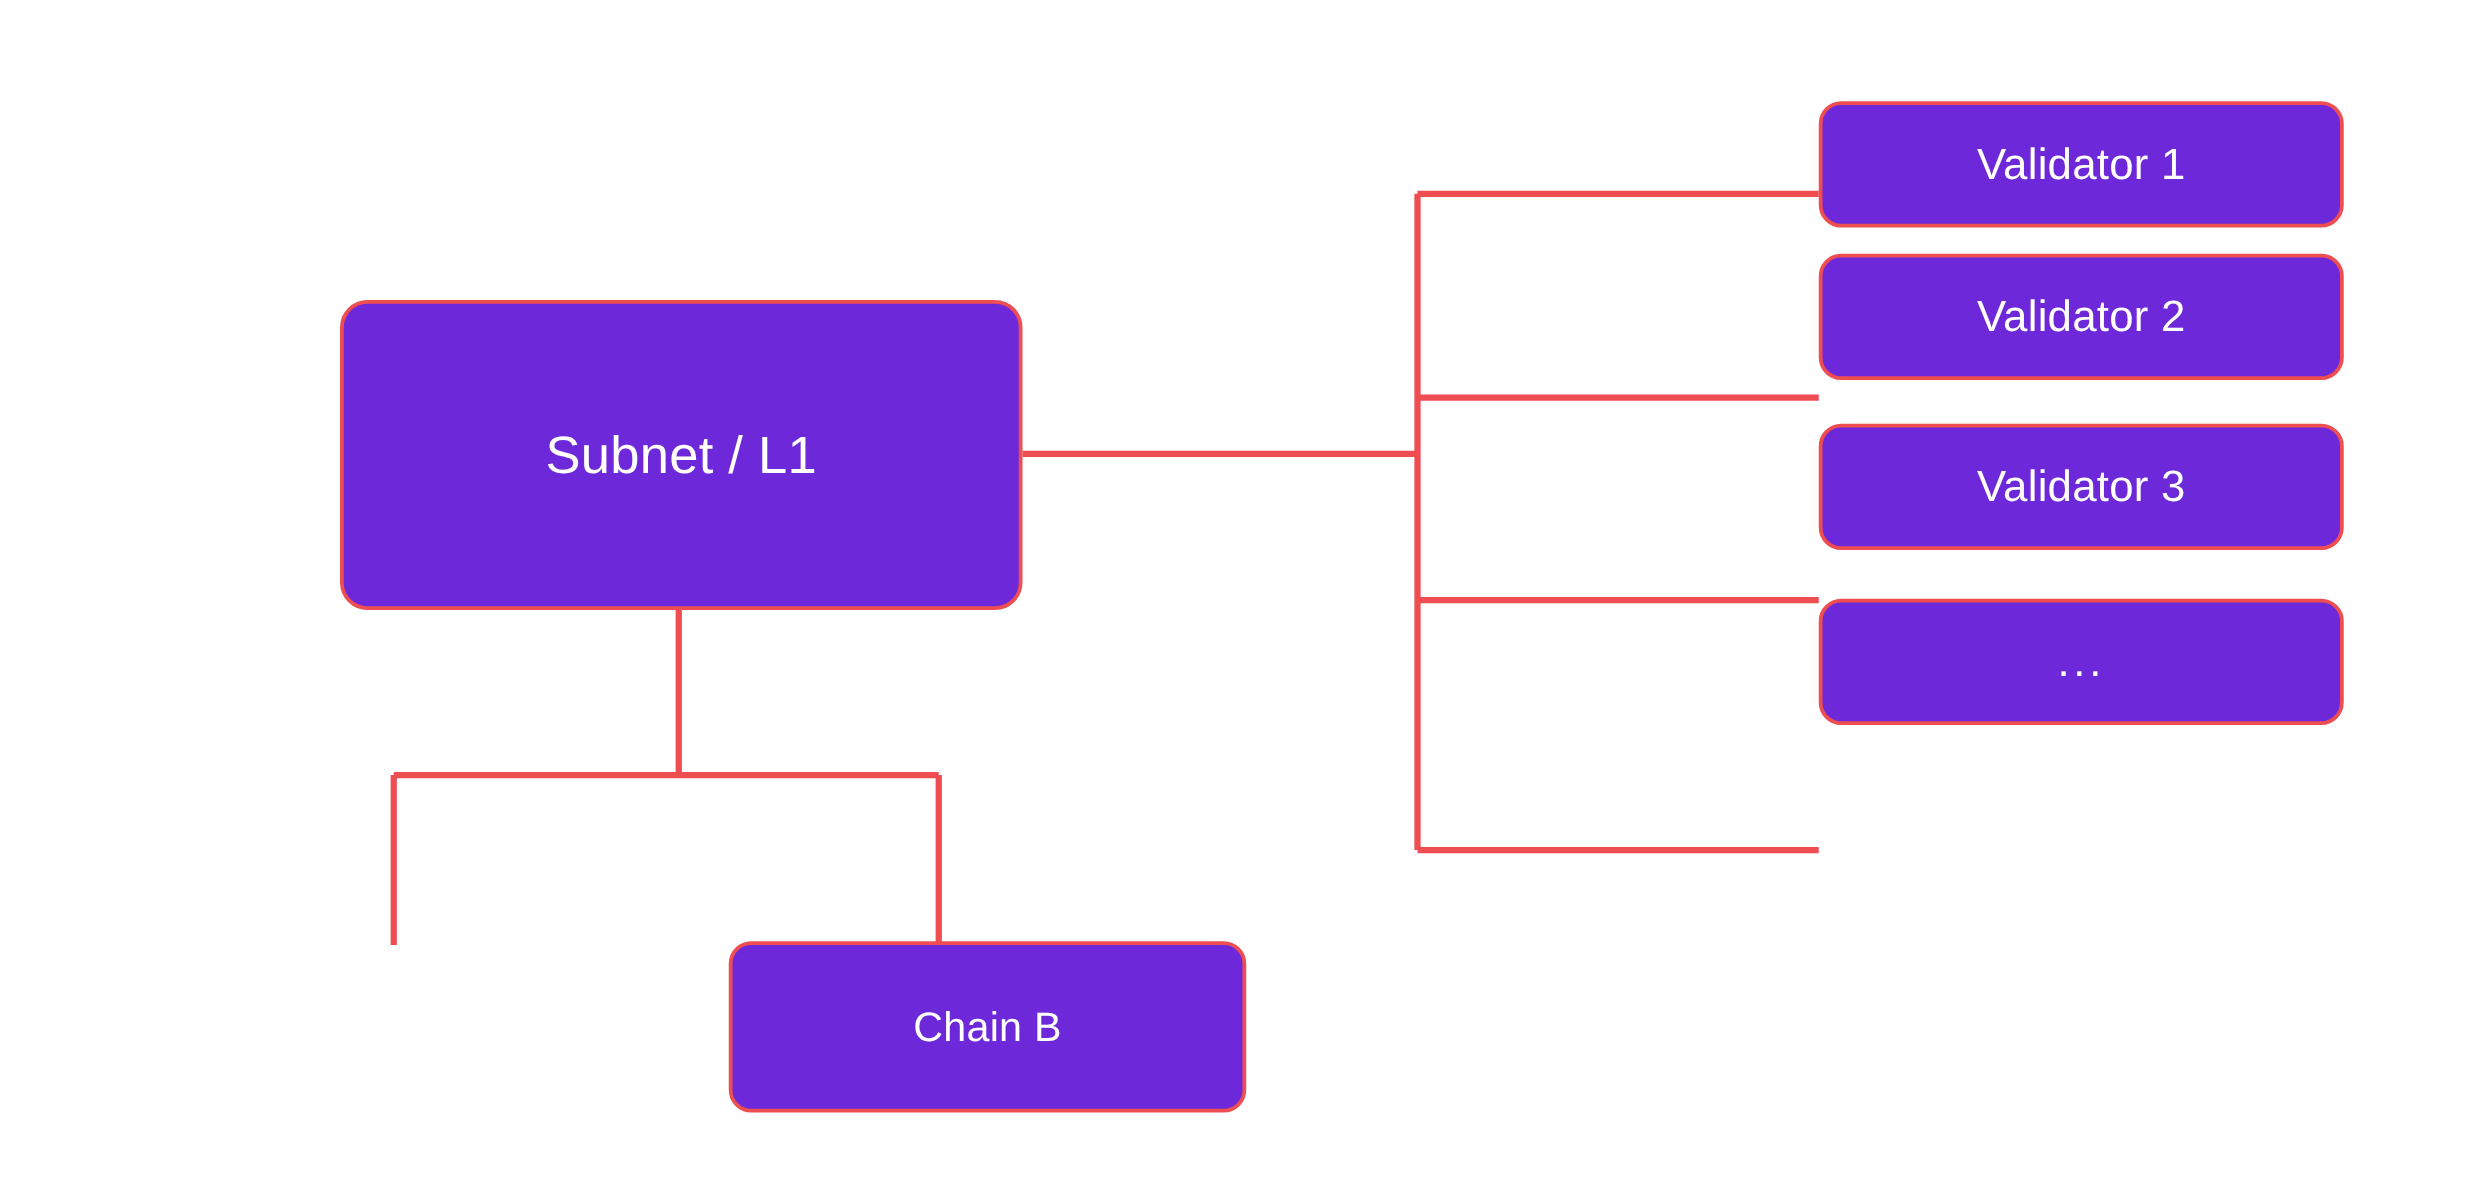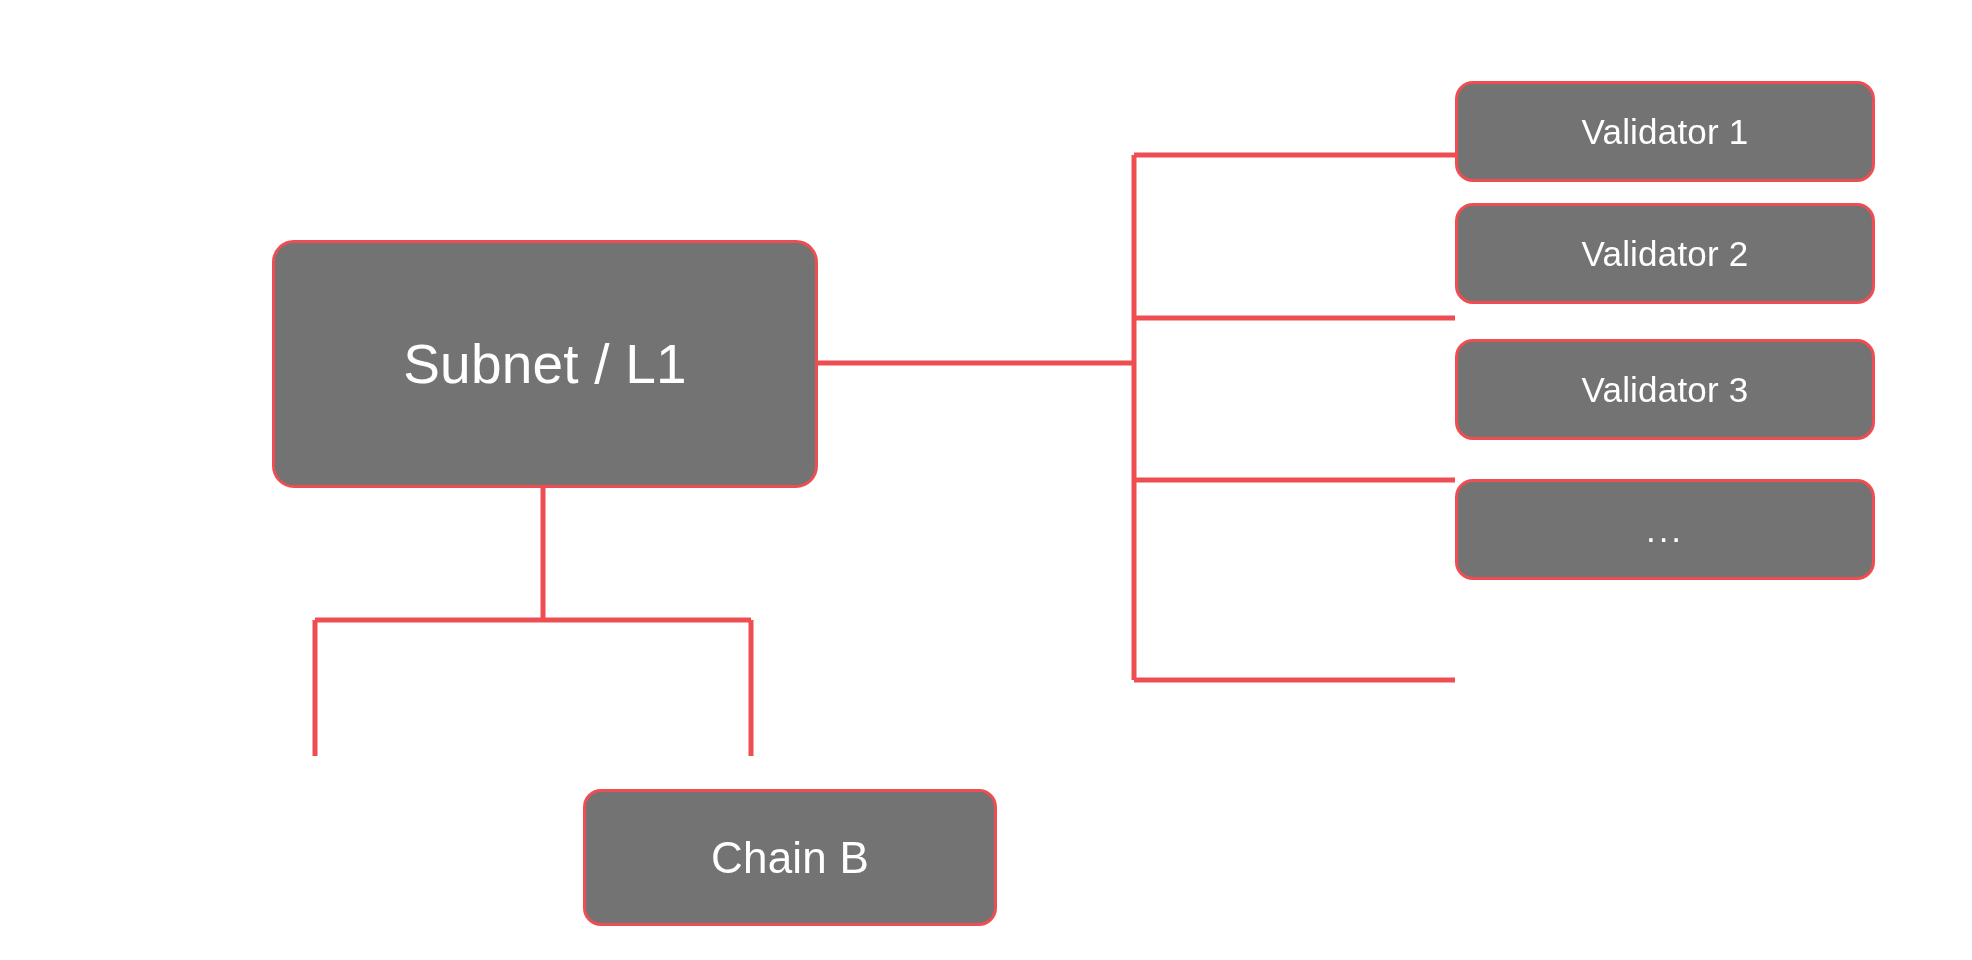--- a/index.html
+++ b/index.html
@@ -22,21 +22,21 @@
     position: absolute;
     left: 0;
     top: 0;
     width: 1972px;
     height: 960px;
     pointer-events: none;
   }
   .node {
     position: absolute;
     box-sizing: border-box;
-    background: #737373;
+    background: #6d28d9;
     border: 3px solid #EE4E52;
     border-radius: 18px;
     display: flex;
     align-items: center;
     justify-content: center;
     color: #FFFFFF;
     font-family: "Liberation Sans", sans-serif;
     font-weight: 400;
     letter-spacing: 0.2px;
     white-space: nowrap;
@@ -47,37 +47,37 @@
     line-height: 1;
   }
 
   
   #node-subnet {
     left: 272px;
     top: 240px;
     width: 546px;
     height: 248px;
     border-radius: 22px;
-    font-size: 55px;
+    font-size: 42px;
   }
 
   
   #node-chain-a {
     left: 110px;
     top: 753px;
     width: 413px;
     height: 136px;
     font-size: 35px;
   }
   #node-chain-b {
     left: 583px;
-    top: 789px;
+    top: 753px;
     width: 414px;
     height: 137px;
-    font-size: 44px;
+    font-size: 33px;
   }
 
   
   .validator {
     left: 1455px;
     width: 420px;
     height: 101px;
     font-size: 35px;
   }
   #node-validator-1 { top: 81px; }

